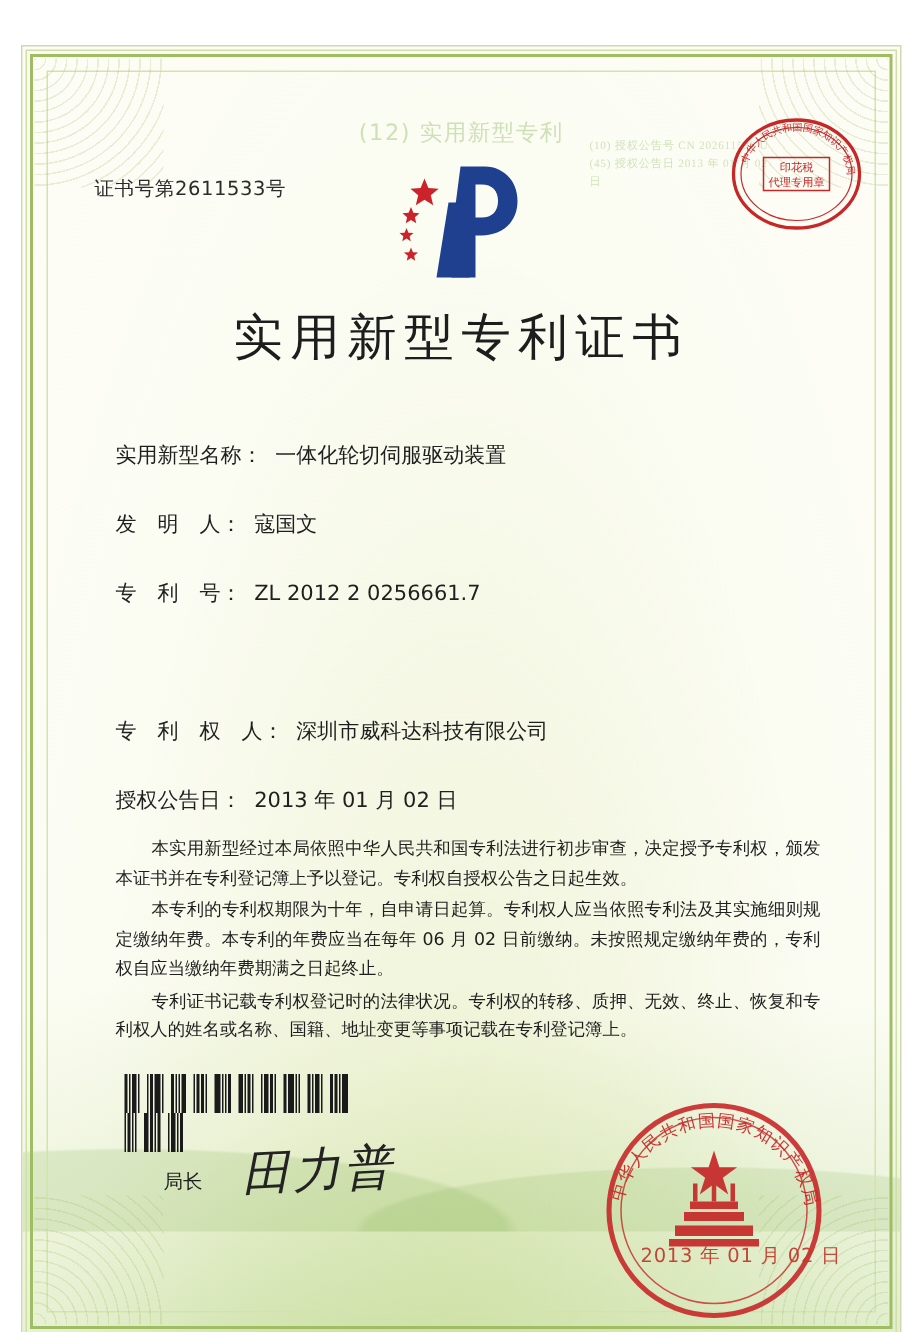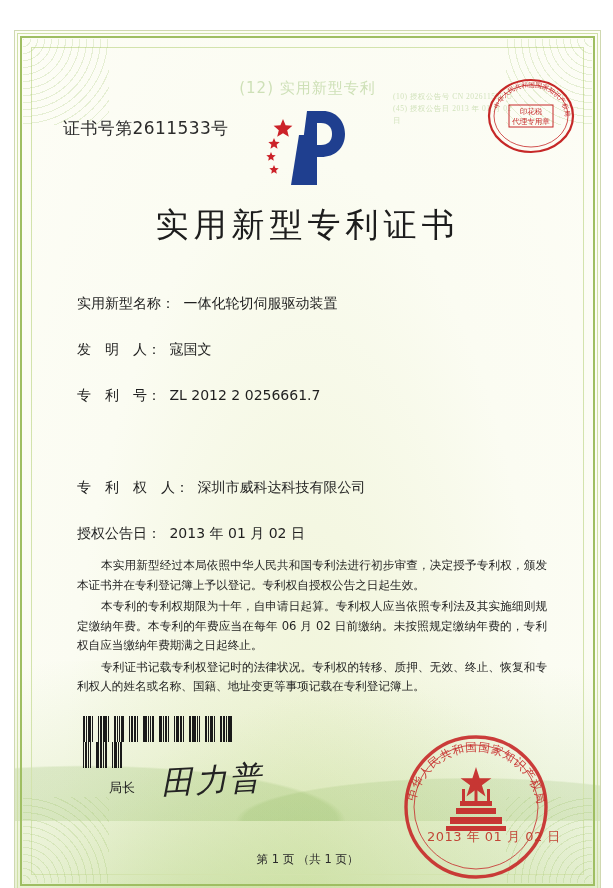--- a/index.html
+++ b/index.html
@@ -106,21 +106,21 @@
     color: rgba(150,190,110,0.42);
     font-family: Liberation Serif, serif;
     letter-spacing: .5px;
   }
 
   
   #cert-no {
     position: absolute;
     left: 48px;
     top: 86px;
-    font-size: 17px;
+    font-size: 13px;
     color: #2b2b2b;
     letter-spacing: .4px;
     font-family: "DejaVu Sans", sans-serif;
   }
 
   
   #logo {
     position: absolute;
     left: 246px;
     top: 74px;
@@ -365,15 +365,14 @@
           <rect x="87" y="58" width="3" height="12"></rect>
         </g>
         <path id="arcMain" d="M14 82 A62 62 0 0 1 138 82" fill="none"></path>
         <text font-family="DejaVu Sans, sans-serif" font-size="11.5" fill="#c62828" opacity="0.92" letter-spacing="1">
           <textPath href="#arcMain" startOffset="6%">中华人民共和国国家知识产权局</textPath>
         </text>
       </svg>
     </div>
     <div id="seal-date">2013 年 01 月 02 日</div>
 
-    <div id="footer">第 1 页 （共 1 页）</div>
   </div>
 </div>
 
 </body></html>

